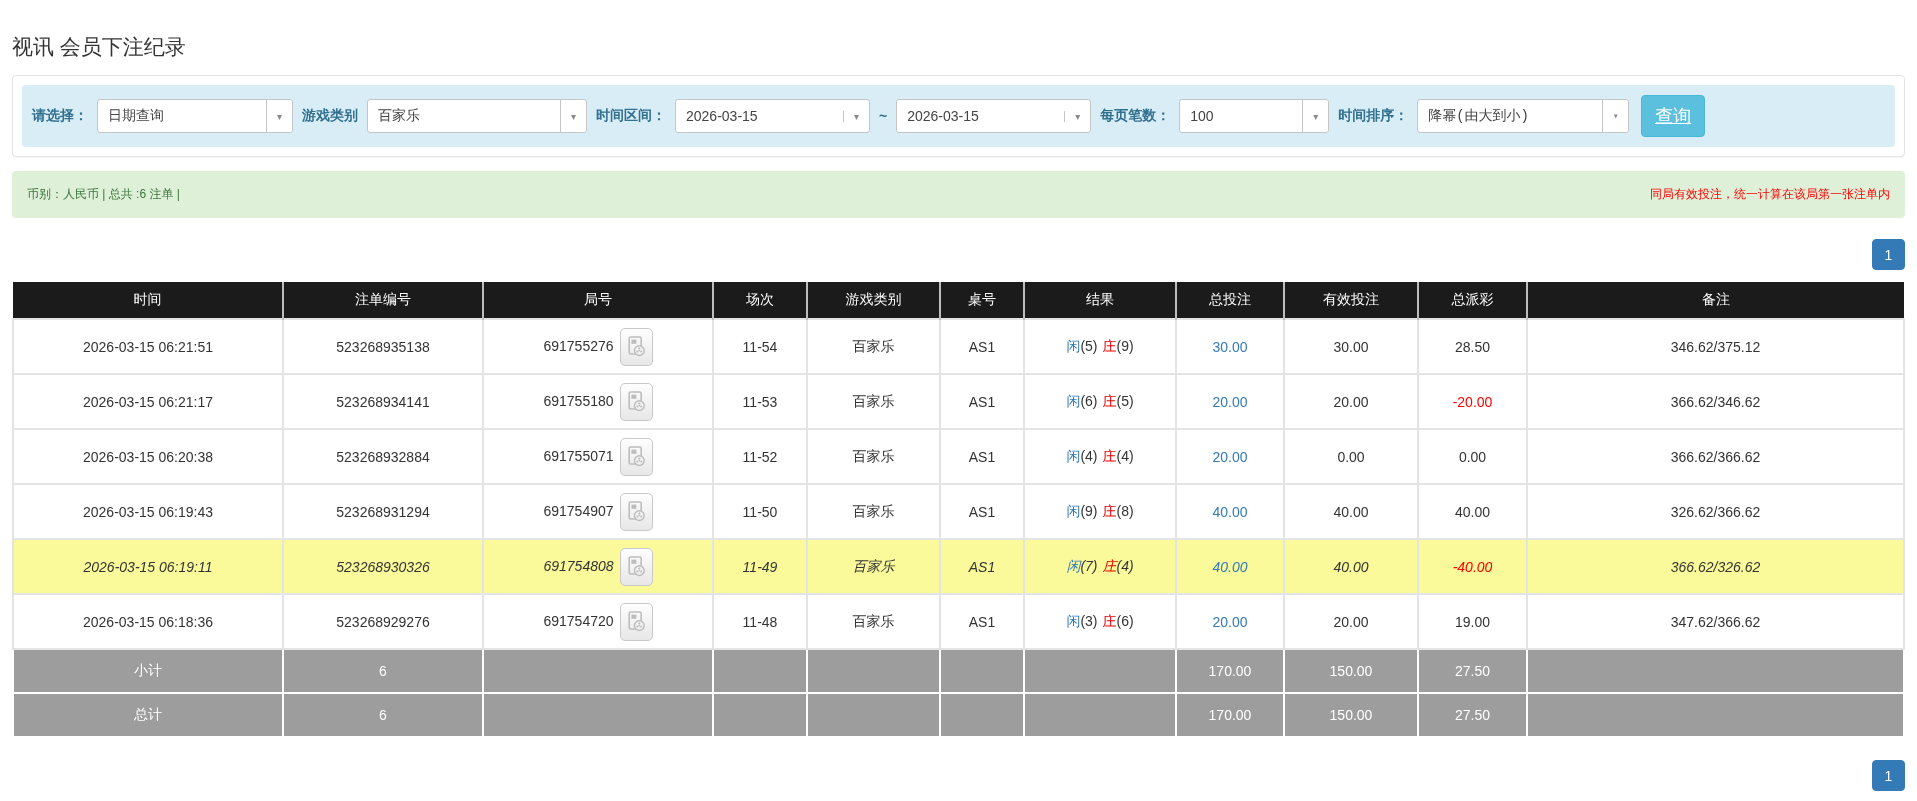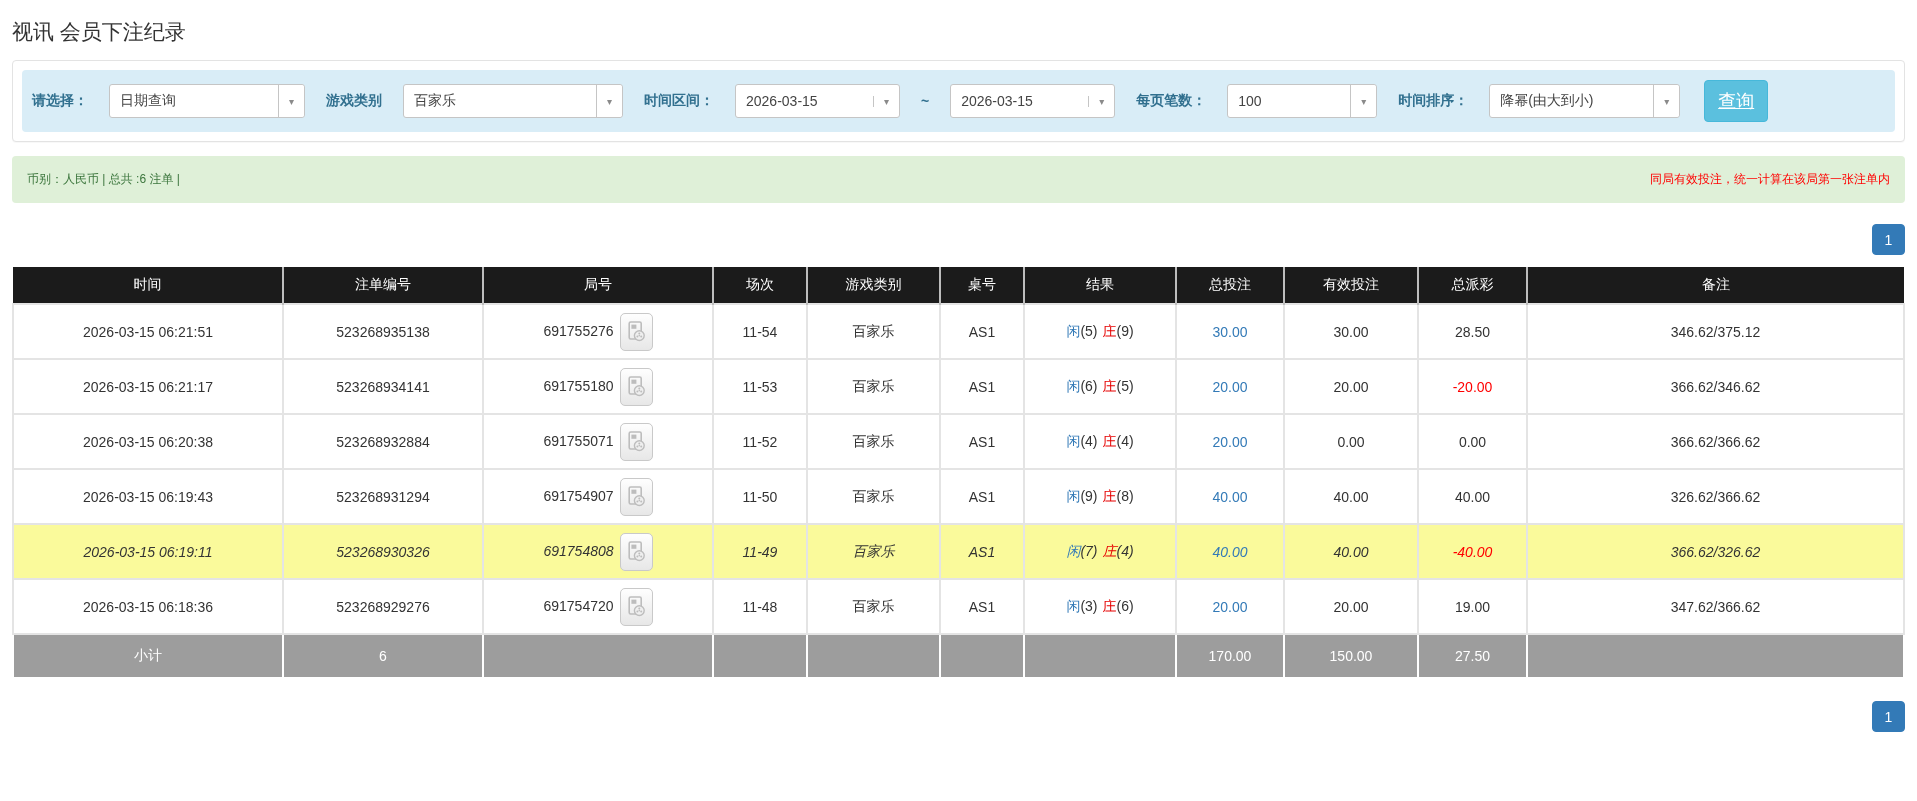--- a/index.html
+++ b/index.html
@@ -2,46 +2,46 @@
 <html><head>
 <meta charset="utf-8">
 <style>
   * { box-sizing: border-box; }
   body {
     margin: 0;
     background: #fff;
     font-family: "Liberation Sans", "DejaVu Sans", sans-serif;
     color: #333;
   }
-  .container { width: 1917px; padding: 10px 12px 0; }
+  .container { width: 1917px; padding: 25px 12px 0; }
 
   .page-title { font-size: 21px; font-weight: 500; margin: 8px 0 14px; color: #333; }
 
   
   .filter-panel {
     border: 1px solid #e3e3e3; border-radius: 4px; background: #fff;
     padding: 9px; box-shadow: 0 1px 1px rgba(0,0,0,.03);
   }
   .filter-bar {
     background: #d9edf7; border-radius: 4px; padding: 10px 10px;
-    display: flex; align-items: center; gap: 21px; white-space: nowrap;
+    display: flex; align-items: center; gap: 9px; white-space: nowrap;
   }
   .flabel { color: #31708f; font-weight: bold; font-size: 14px; }
   .combo {
     display: inline-flex; align-items: stretch; background: #fff;
     border: 1px solid #c5c5c5; border-radius: 3px; height: 34px; cursor: pointer;
   }
   .combo-text { padding: 0 10px; font-size: 14px; color: #444; display: flex; align-items: center; flex: 1; overflow: hidden; }
   .combo-arrow {
     width: 26px; border-left: 1px solid #c5c5c5; display: flex; align-items: center;
     justify-content: center; color: #8a8a8a; font-size: 10px; background: #fff;
     border-radius: 0 3px 3px 0;
   }
-  .w-qtype { width: 196px; } .w-game { width: 220px; } .w-date { width: 165px; align-items: center; }
-  .w-size { width: 150px; } .w-sort { width: 191px; }
+  .w-qtype { width: 196px; } .w-game { width: 220px; } .w-date { width: 195px; align-items: center; }
+  .w-size { width: 150px; } .w-sort { width: 212px; font-family: Liberation Mono, monospace; }
   .tilde { color: #31708f; font-weight: bold; font-size: 14px; }
   .btn-search {
     background: #5bc0de; border: 1px solid #46b8da; color: #fff; font-size: 18px;
     padding: 8px 13px; border-radius: 4px; cursor: pointer; margin-left: 3px;
     font-family: inherit;
     text-decoration: underline;
   }
 
   
   .info-bar {
@@ -356,20 +356,33 @@
     <td></td>
     <td></td>
     <td></td>
     <td></td>
     <td></td>
     <td>170.00</td>
     <td>150.00</td>
     <td>27.50</td>
     <td></td>
   </tr>
+        <tr class="summary">
+    <td>总计</td>
+    <td>6</td>
+    <td></td>
+    <td></td>
+    <td></td>
+    <td></td>
+    <td></td>
+    <td>170.00</td>
+    <td>150.00</td>
+    <td>27.50</td>
+    <td></td>
+  </tr>
       </tbody>
   </table>
 
   <div class="pager bottom">
     <button class="page-btn">1</button>
   </div>
 
 </div>
 
 </body></html>

